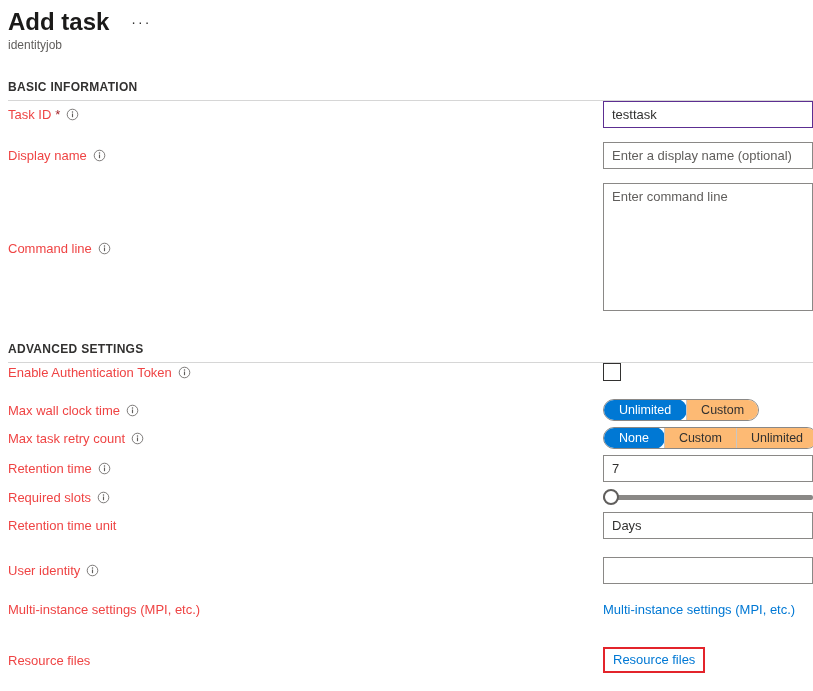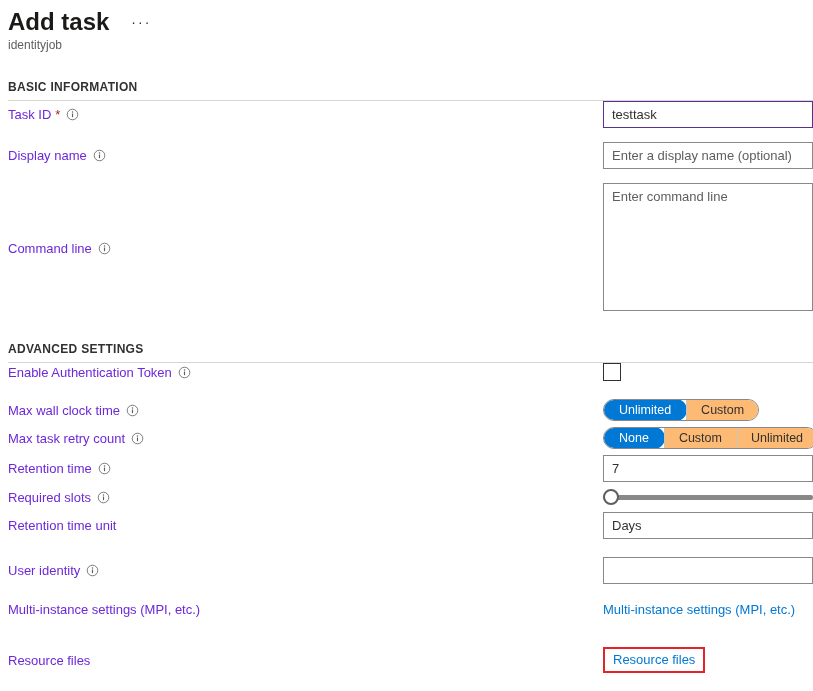--- a/index.html
+++ b/index.html
@@ -37,21 +37,21 @@
     align-items: center;
     margin-bottom: 14px;
   }
   .form-row.tall { align-items: flex-start; }
   .label-col {
     width: 595px;
     display: flex;
     align-items: center;
     flex-shrink: 0;
   }
-  .label-col .label { font-size: 13px; color: #6d28d9; }
+  .label-col .label { font-size: 13px; color: #ef4444; }
   .req { color: #a4262c; margin-left: 4px; }
   .control-col { flex: 1; min-width: 0; }
 
   .info-icon {
     display: inline-flex;
     align-items: center;
     justify-content: center;
     width: 13px;
     height: 13px;
     margin-left: 6px;

